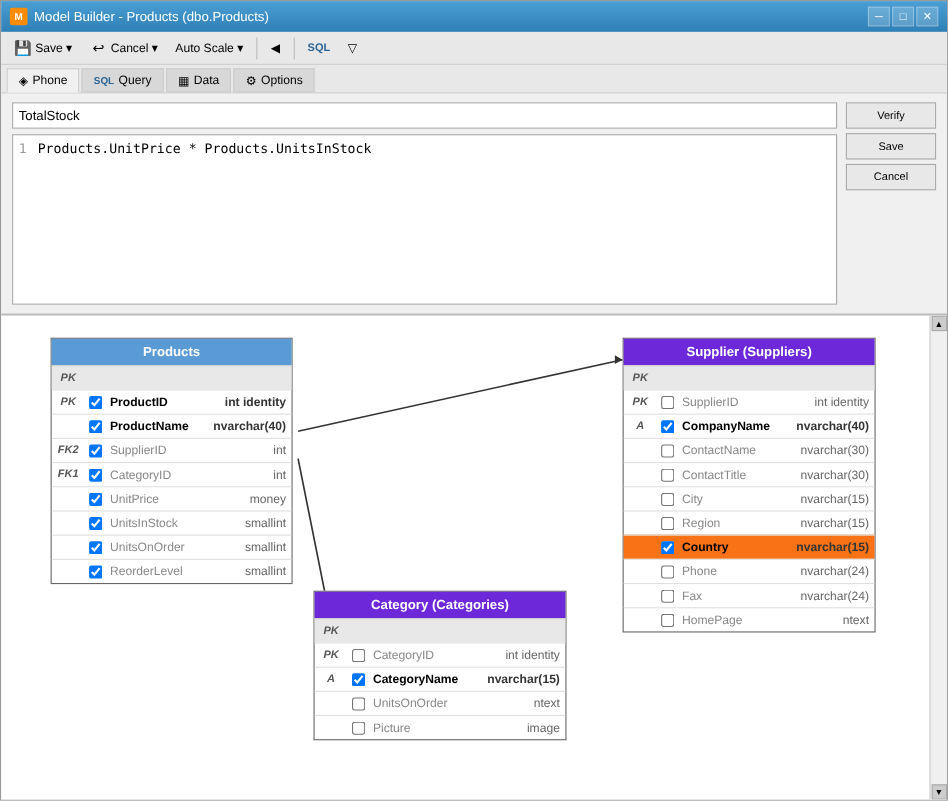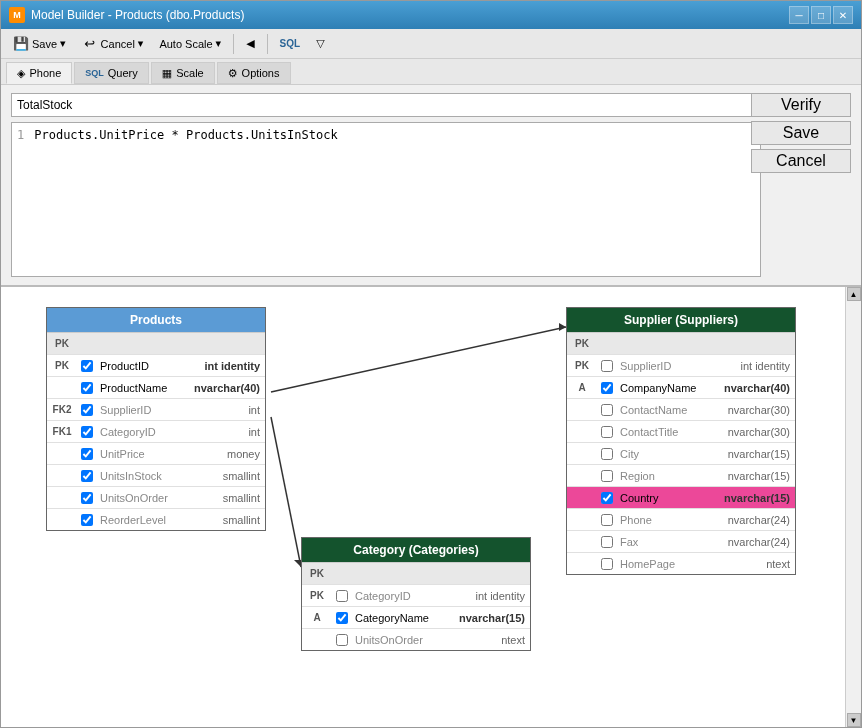--- a/index.html
+++ b/index.html
@@ -19,34 +19,34 @@
     .toolbar-icon { width: 16px; height: 16px; display: inline-flex; align-items: center; justify-content: center; font-size: 13px; }
 
     .tab-bar { background: #e8e8e8; border-bottom: 1px solid #ccc; display: flex; align-items: flex-end; padding: 0 5px; height: 26px; }
     .tab { padding: 3px 10px; border: 1px solid #ccc; background: #d8d8d8; cursor: pointer; font-size: 11px; display: flex; align-items: center; gap: 4px; margin-right: 2px; height: 22px; }
     .tab.active { background: #f0f0f0; border-bottom: 1px solid #f0f0f0; }
 
     .header-title { position: absolute; right: 15px; top: 35px; font-size: 42px; color: #b0b8c0; font-weight: 300; pointer-events: none; }
 
     .main-content { flex: 1; display: flex; flex-direction: column; overflow: hidden; position: relative; }
     .formula-name-input { flex: 1; height: 24px; border: 1px solid #aaa; padding: 2px 5px; font-size: 12px; background: white; }
-    .formula-btn { width: 100px; height: 24px; border: 1px solid #aaa; background: #e8e8e8; cursor: pointer; font-size: 16px; }
+    .formula-btn { width: 82px; height: 24px; border: 1px solid #aaa; background: #e8e8e8; cursor: pointer; font-size: 10px; }
 
     
     .db-table { position: absolute; border: 1px solid #666; background: white; min-width: 220px; font-size: 11px; }
     .db-table-header { padding: 5px 8px; text-align: center; color: white; font-weight: bold; font-size: 12px; }
     .products-header { background: #5b9bd5; }
-    .dark-header { background: #14532d; }
+    .dark-header { background: #6d28d9; }
     
     .db-table-row { display: flex; align-items: center; border-top: 1px solid #e0e0e0; height: 22px; }
     .db-table-row:first-child { border-top: none; }
-    .col-pk { width: 30px; text-align: center; font-size: 10px; font-weight: bold; color: #555; padding: 0 3px; flex-shrink: 0; }
+    .col-pk { width: 30px; text-align: center; font-size: 10px; font-weight: bold; color: #555; padding: 0 3px; flex-shrink: 0; font-style: italic; }
     .col-check { width: 20px; display: flex; align-items: center; justify-content: center; flex-shrink: 0; }
     .col-check input[type=checkbox] { width: 12px; height: 12px; }
-    .col-name { flex: 1; font-weight: normal; padding: 0 3px; }
+    .col-name { flex: 1; font-weight: bold; padding: 0 3px; }
     .col-name.normal { font-weight: normal; color: #888; }
     .col-type { padding: 0 5px; color: #666; min-width: 80px; text-align: right; }
     .col-type.bold { font-weight: bold; color: #333; }
 
     .header-row { display: flex; align-items: center; background: #e8e8e8; border-top: 1px solid #ccc; height: 22px; }
 
     
     .connector-svg { position: absolute; top: 0; left: 0; pointer-events: none; }
 
     .products-table { left: 45px; top: 20px; }
@@ -98,21 +98,21 @@
     <div class="tab active">
       <span>◈</span>
       <span>Phone</span>
     </div>
     <div class="tab">
       <span style="font-size:9px;font-weight:bold;color:#2a6496;">SQL</span>
       <span>Query</span>
     </div>
     <div class="tab">
       <span>▦</span>
-      <span>Scale</span>
+      <span>Data</span>
     </div>
     <div class="tab">
       <span>⚙</span>
       <span>Options</span>
     </div>
   </div>
 
   <div class="main-content">
 
     <div class="header-title">Products</div>
@@ -290,21 +290,21 @@
         <div class="db-table-row">
           <div class="col-pk"></div>
           <div class="col-check">
               <input type="checkbox" style="">
             </div>
           <div class="col-name normal">Region</div>
           <div class="col-type">nvarchar(15)</div>
         </div>
 
 
-        <div class="db-table-row" style="background:#ec4899;">
+        <div class="db-table-row" style="background:#f97316;">
           <div class="col-pk"></div>
           <div class="col-check">
               <input type="checkbox" checked="" style="">
             </div>
           <div class="col-name">Country</div>
           <div class="col-type bold">nvarchar(15)</div>
         </div>
 
         <div class="db-table-row">
           <div class="col-pk"></div>
@@ -327,21 +327,21 @@
         <div class="db-table-row">
           <div class="col-pk"></div>
           <div class="col-check">
               <input type="checkbox" style="">
             </div>
           <div class="col-name normal">HomePage</div>
           <div class="col-type">ntext</div>
         </div>
       </div>
 
-      <div class="db-table" style="left:300px; top:250px; min-width:230px;">
+      <div class="db-table" style="left:284px; top:250px; min-width:230px;">
         <div class="db-table-header dark-header">
           <span>Category (Categories)</span>
         </div>
 
         <div class="header-row">
           <div class="col-pk">PK</div>
           <div class="col-check"></div>
           <div class="col-name" style="font-weight:normal;color:#555;"></div>
           <div class="col-type"></div>
         </div>
@@ -366,20 +366,28 @@
 
         <div class="db-table-row">
           <div class="col-pk"></div>
           <div class="col-check">
               <input type="checkbox" style="">
             </div>
           <div class="col-name normal">UnitsOnOrder</div>
           <div class="col-type">ntext</div>
         </div>
 
+        <div class="db-table-row">
+          <div class="col-pk"></div>
+          <div class="col-check">
+              <input type="checkbox" style="">
+            </div>
+          <div class="col-name normal">Picture</div>
+          <div class="col-type">image</div>
+        </div>
       </div>
 
       <div style="position:absolute; right:0; top:0; bottom:0; width:16px; background:#f0f0f0; border-left:1px solid #ccc; display:flex; flex-direction:column; align-items:center;">
         <div style="width:14px;height:14px;background:#ccc;border:1px solid #aaa;display:flex;align-items:center;justify-content:center;cursor:pointer;font-size:8px;">▲</div>
         <div style="flex:1;"></div>
         <div style="width:14px;height:14px;background:#ccc;border:1px solid #aaa;display:flex;align-items:center;justify-content:center;cursor:pointer;font-size:8px;">▼</div>
       </div>
 
     </div>
   </div>

